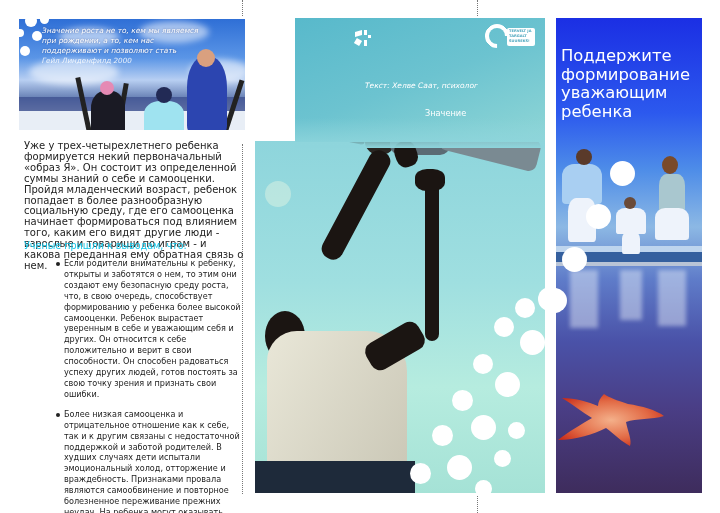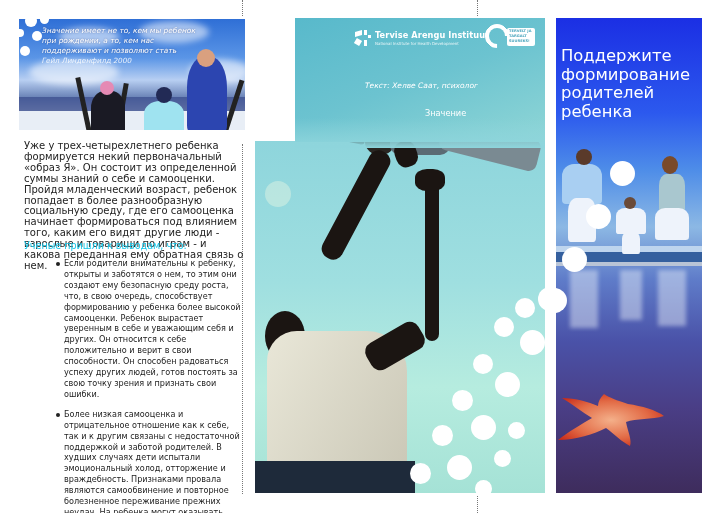--- a/index.html
+++ b/index.html
@@ -121,21 +121,21 @@
     <div class="person p-kid2"></div>
       <div class="person p-kid2-head"></div>
     <div class="person p-dad"></div>
       <div class="person p-dad-head"></div>
     <div class="left-bubble" style="left:6px; top:-4px; width:12px; height:12px;"></div>
     <div class="left-bubble" style="left:-3px; top:10px; width:8px; height:8px;"></div>
     <div class="left-bubble" style="left:13px; top:12px; width:10px; height:10px;"></div>
     <div class="left-bubble" style="left:1px; top:27px; width:10px; height:10px;"></div>
     <div class="left-bubble" style="left:21px; top:-4px; width:9px; height:9px;"></div>
   </div>
-  <p class="quote">Значение имеет не то, кем мы ребенок при рождении, а то, кем нас поддерживают и позволяют стать</p>
+  <p class="quote">Значение роста не то, кем мы являемся при рождении, а то, кем нас поддерживают и позволяют стать</p>
   <p class="quote-author">Гейл Линденфилд 2000</p>
 
   <p class="intro">Уже у трех-четырехлетнего ребенка формируется некий первоначальный «образ Я». Он состоит из определенной суммы знаний о себе и самооценки. Пройдя младенческий возраст, ребенок попадает в более разнообразную социальную среду, где его самооценка начинает формироваться под влиянием того, каким его видят другие люди - взрослые и товарищи по играм - и какова переданная ему обратная связь о нем.</p>
   <h3 class="subheading">Ученые пришли к выводам, что:</h3>
   <ul class="bullet-list">
     <li class="bullet-item">
       <span class="bullet-dot"></span>
       <span>Если родители внимательны к ребенку, открыты и заботятся о нем, то этим они создают ему безопасную среду роста, что, в свою очередь, способствует формированию у ребенка более высокой самооценки. Ребенок вырастает уверенным в себе и уважающим себя и других. Он относится к себе положительно и верит в свои способности. Он способен радоваться успеху других людей, готов постоять за свою точку зрения и признать свои ошибки.</span>
     </li>
     <li class="bullet-item">
@@ -171,24 +171,20 @@
   <div class="mid-top-ext"></div>
 
   <div class="logo-row">
     <div class="tai-logo">
       <span style="left:0; top:1px; width:7px; height:5px; transform:skewY(-15deg);"></span>
       <span style="left:9px; top:0; width:3px; height:5px;"></span>
       <span style="left:13px; top:5px; width:3px; height:3px;"></span>
       <span style="left:0; top:9px; width:6px; height:6px; transform:rotate(30deg);"></span>
       <span style="left:9px; top:10px; width:3px; height:6px;"></span>
     </div>
-    <div>
-      <div class="logo-text-main">Tervise Arengu Instituut</div>
-      <div class="logo-text-sub">National Institute for Health Development</div>
-    </div>
   </div>
 
   <div class="tjs-logo">
     <div class="tjs-circle"></div>
     <div class="tjs-box">TERVELT JA TARGALT SUUREKS!</div>
   </div>
 
   <p class="author">Текст: Хелве Саат, психолог</p>
   <p class="price">Значение</p>
 
@@ -204,21 +200,21 @@
   <div class="mid-bubble" style="left:177px; top:407px; width:21px; height:21px;"></div>
   <div class="mid-bubble" style="left:239px; top:432px; width:17px; height:17px;"></div>
   <div class="mid-bubble" style="left:155px; top:445px; width:21px; height:21px;"></div>
   <div class="mid-bubble" style="left:192px; top:437px; width:25px; height:25px;"></div>
   <div class="mid-bubble" style="left:220px; top:462px; width:17px; height:17px;"></div>
 </section>
 
 <div class="mid-bubble" style="position:absolute; left:538px; top:287px; width:24px; height:24px;"></div>
 
 <section class="right-panel">
-  <h1 class="right-title">Поддержите формирование родителей ребенка</h1>
+  <h1 class="right-title">Поддержите формирование уважающим ребенка</h1>
 
   <div>
 
     <div style="position:absolute; left:0; top:228px; width:146px; height:6px; background:#cfe2f2; opacity:.8;"></div>
     <div style="position:absolute; left:0; top:234px; width:146px; height:10px; background:#345f9e;"></div>
     <div style="position:absolute; left:0; top:244px; width:146px; height:4px; background:#b9c4d6;"></div>
 
     <div class="beach-fig" style="left:6px; top:146px; width:40px; height:40px; background:#a9cff2;"></div>
     <div class="beach-fig" style="left:12px; top:180px; width:28px; height:44px;"></div>
     <div style="position:absolute; left:20px; top:131px; width:16px; height:16px; border-radius:50%; background:#5a3a2a;"></div>

